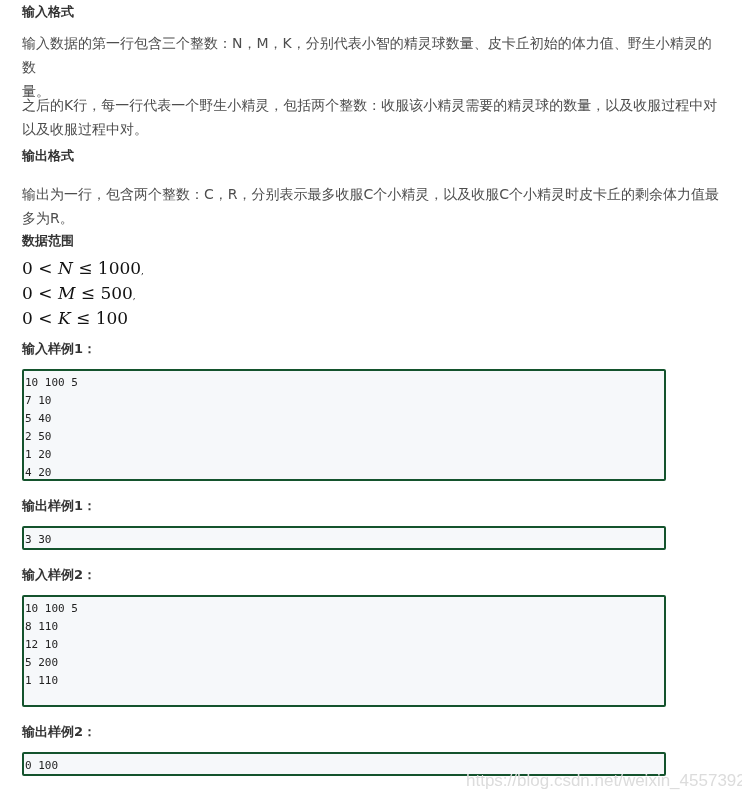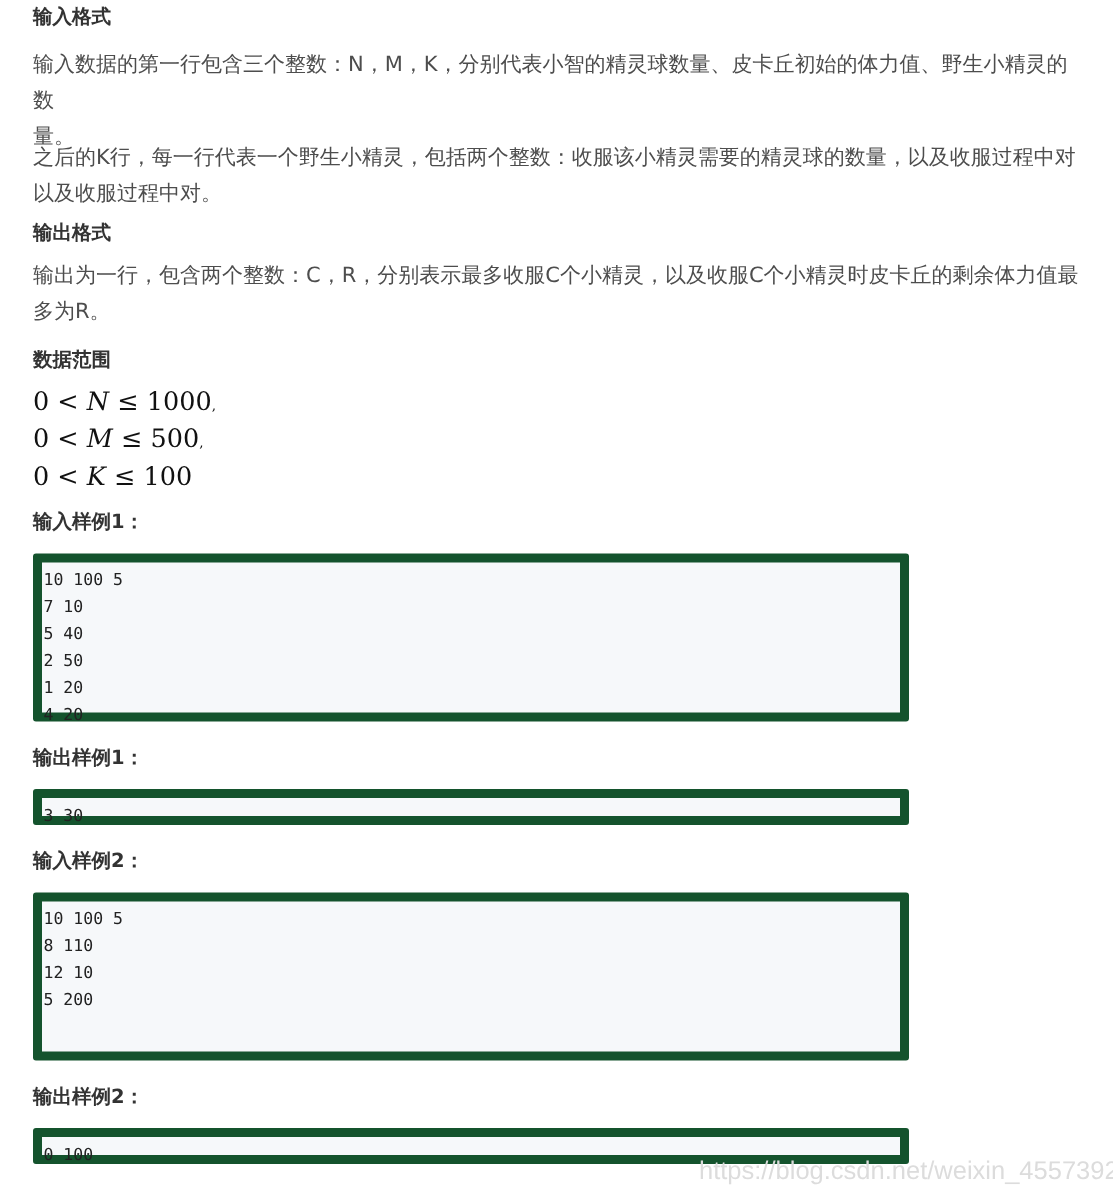--- a/index.html
+++ b/index.html
@@ -18,22 +18,22 @@
     font-size: 14px; line-height: 24px; color: #4d4d4d;
   }
   .math {
     position: absolute; left: 0;
     font-family: "DejaVu Serif", "Liberation Serif", serif;
     font-size: 17px; line-height: 22px; color: #111111;
   }
   .math i { font-style: italic; }
   .math .sep { font-size: 9px; }
   .code {
-    position: absolute; left: 0; width: 584px;
-    background: #f6f8fa; border: 6px solid #14532d; border-radius: 2px;
+    position: absolute; left: 0; width: 644px;
+    background: #f6f8fa; border: 2px solid #14532d; border-radius: 2px;
     font-family: "DejaVu Sans Mono", "Liberation Mono", monospace;
     font-size: 11px; color: #222222; line-height: 18px;
     padding: 3px 0 3px 1px; box-sizing: border-box;
   }
   .code .line { display: block; white-space: pre; height: 18px; }
   .watermark {
     position: absolute; left: 466px; top: 771px;
     font-family: "Liberation Sans", sans-serif; font-size: 17px;
     color: #dcdcdc; white-space: nowrap;
   }
@@ -47,21 +47,21 @@
   <div class="p" style="top:31px;">
     <div>输入数据的第一行包含三个整数：N，M，K，分别代表小智的精灵球数量、皮卡丘初始的体力值、野生小精灵的数</div>
     <div>量。</div>
   </div>
   <div class="p" style="top:93px;">
     <div>之后的K行，每一行代表一个野生小精灵，包括两个整数：收服该小精灵需要的精灵球的数量，以及收服过程中对</div>
     <div>以及收服过程中对。</div>
   </div>
 
   <div class="h" style="top:147px;text-align:right;">输出格式</div>
-  <div class="p" style="top:172px;">
+  <div class="p" style="top:182px;">
     <div>输出为一行，包含两个整数：C，R，分别表示最多收服C个小精灵，以及收服C个小精灵时皮卡丘的剩余体力值最</div>
     <div>多为R。</div>
   </div>
 
   <div class="h" style="top:232px;">数据范围</div>
   <div class="math" style="top:257px;">
     <div>
       <span>0</span>
       <span>&lt;</span>
       <i>N</i>
@@ -98,20 +98,21 @@
   <div class="code" style="top:526px; height:24px;">
     <span class="line">3 30</span>
   </div>
 
   <div class="h" style="top:566px;">输入样例2：</div>
   <div class="code" style="top:595px; height:112px;">
     <span class="line">10 100 5</span>
     <span class="line">8 110</span>
     <span class="line">12 10</span>
     <span class="line">5 200</span>
+    <span class="line">1 110</span>
   </div>
 
   <div class="h" style="top:723px;">输出样例2：</div>
   <div class="code" style="top:752px; height:24px;">
     <span class="line">0 100</span>
   </div>
 </div>
 
 <div class="watermark">https://blog.csdn.net/weixin_45573921</div>
 

